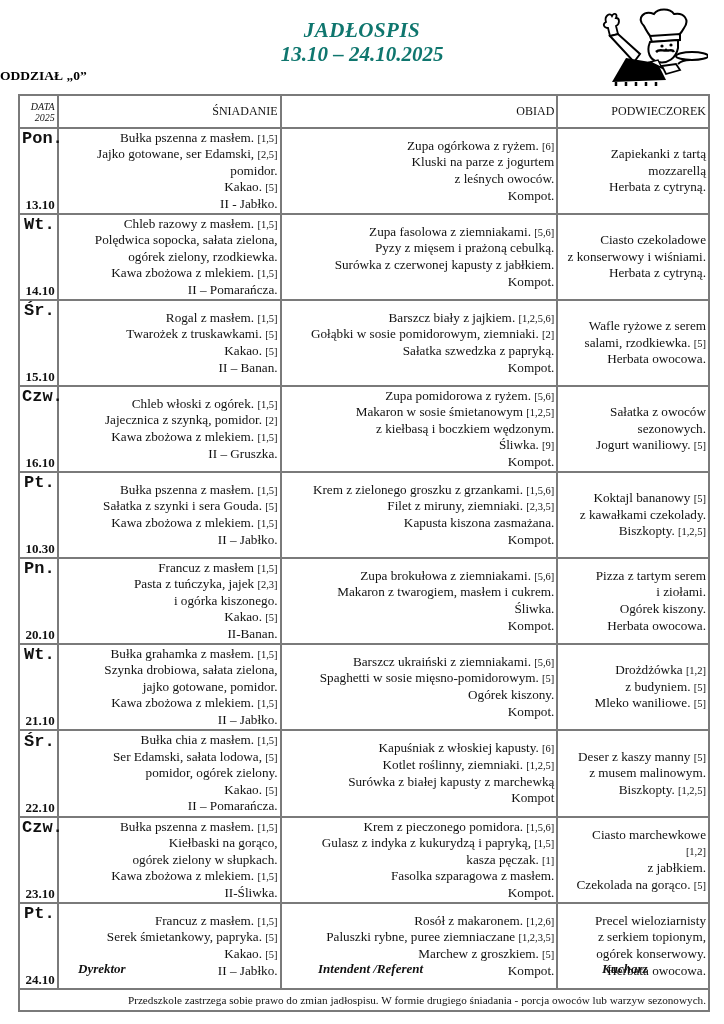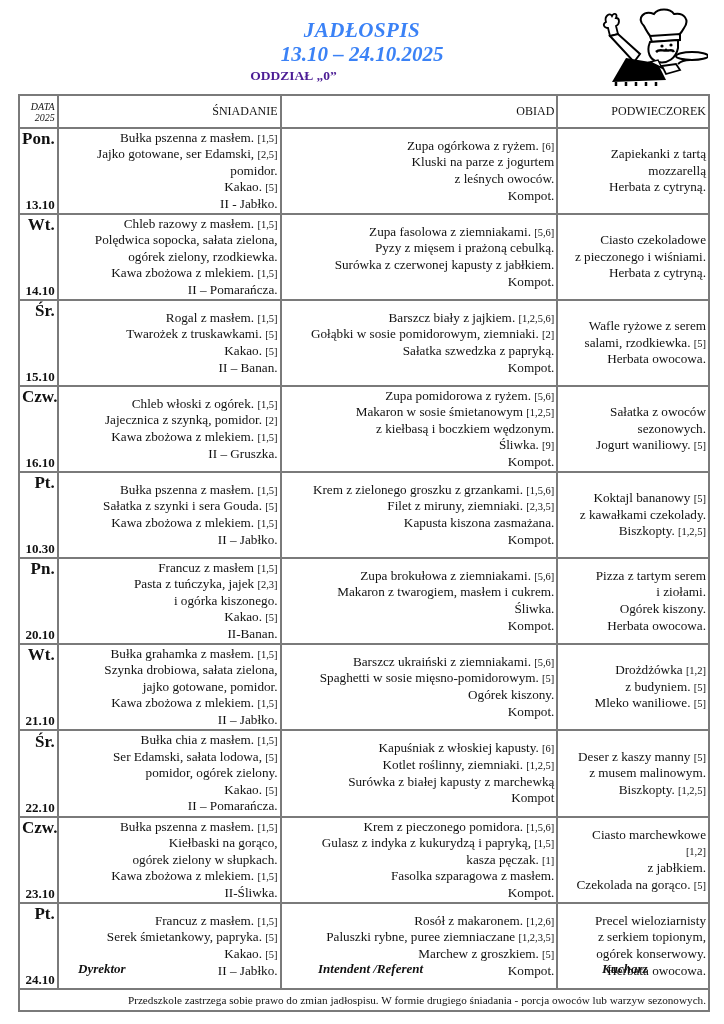--- a/index.html
+++ b/index.html
@@ -1,38 +1,38 @@
 <!DOCTYPE html>
 <html><head>
 <meta charset="utf-8">
 <style>
   html, body { margin: 0; padding: 0; background: #ffffff; }
   body { width: 724px; height: 1024px; position: relative; overflow: hidden;
          font-family: "Liberation Serif", serif; color: #111; }
   .title { position: absolute; left: 0; width: 724px; text-align: center;
-           font-style: italic; font-weight: bold; color: #3b82f6; }
+           font-style: italic; font-weight: bold; color: #0f766e; }
   .t1 { top: 18px; font-size: 21px; letter-spacing: 0.5px; }
   .t2 { top: 42px; font-size: 21px; }
-  .t3 { position: absolute; top: 68px; left: 0; width: 587px; text-align: center;
-        font-weight: bold; font-size: 13.5px; color: #4c1d95; }
+  .t3 { position: absolute; top: 68px; left: 0; width: 587px; text-align: left;
+        font-weight: bold; font-size: 13.5px; color: #000000; }
   .chef { position: absolute; left: 596px; top: 8px; width: 112px; height: 78px; }
 
   table.menu { position: absolute; left: 18px; top: 94px; width: 692px;
                border-collapse: collapse; table-layout: fixed;
                border: 2px solid #6b6b6b; }
   table.menu td, table.menu th { border: 2px solid #7a7a7a; text-align: right;
                vertical-align: middle; padding: 0 2px; font-weight: normal; }
   .c-date { width: 38px; }
   .c-sn { width: 219px; }
   .c-ob { width: 272px; }
   .c-pod { width: 149px; }
   th.hdate { font-style: italic; font-weight: bold; font-size: 10px; line-height: 11px; }
   th.hcol { font-weight: bold; font-size: 12px; height: 31px; border-radius: 12px; }
   td.day { padding: 0; }
-  .dname { display: block; font-weight: bold; font-size: 17px; line-height: 20px; margin-bottom: 6px; }
+  .dname { display: block; font-weight: bold; font-size: 17px; line-height: 20px; margin-bottom: 6px; font-family: Liberation Mono, monospace; }
   .ddate { display: block; font-weight: bold; font-size: 13px; line-height: 16px; margin-top: 48px; }
   .line { display: block; font-size: 13.2px; line-height: 15.6px; white-space: nowrap; }
   .alg { font-size: 10.5px; }
   td.foot { font-size: 11.2px; height: 20px; padding: 0; }
   .sig { position: absolute; top: 961px; font-style: italic; font-weight: bold; font-size: 13px; }
 </style>
 </head>
 <body>
 
 <div class="title t1">JADŁOSPIS</div>
@@ -117,21 +117,21 @@
           <span class="line"><span>II – Pomarańcza.</span><span class="alg"></span></span>
         </td>
         <td>
           <span class="line"><span>Zupa fasolowa z ziemniakami. </span><span class="alg">[5,6]</span></span>
           <span class="line"><span>Pyzy z mięsem i prażoną cebulką.</span><span class="alg"></span></span>
           <span class="line"><span>Surówka z czerwonej kapusty z jabłkiem.</span><span class="alg"></span></span>
           <span class="line"><span>Kompot.</span><span class="alg"></span></span>
         </td>
         <td>
           <span class="line"><span>Ciasto czekoladowe</span><span class="alg"></span></span>
-          <span class="line"><span>z pieczonego i wiśniami.</span><span class="alg"></span></span>
+          <span class="line"><span>z konserwowy i wiśniami.</span><span class="alg"></span></span>
           <span class="line"><span>Herbata z cytryną.</span><span class="alg"></span></span>
         </td>
       </tr>
       <tr style="height: 78px;">
         <td class="day">
           <span class="dname">Śr.</span>
           <span class="ddate">15.10</span>
         </td>
         <td>
           <span class="line"><span>Rogal z masłem. </span><span class="alg">[1,5]</span></span>

